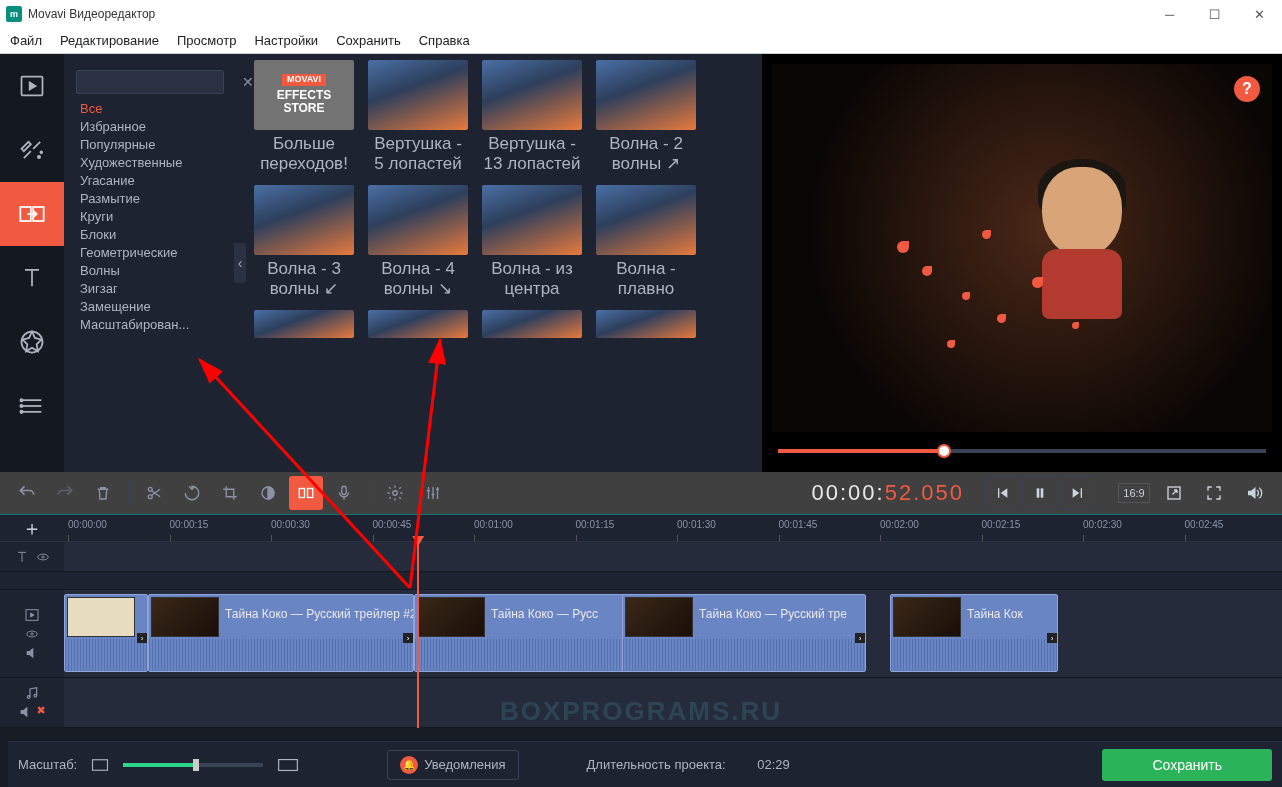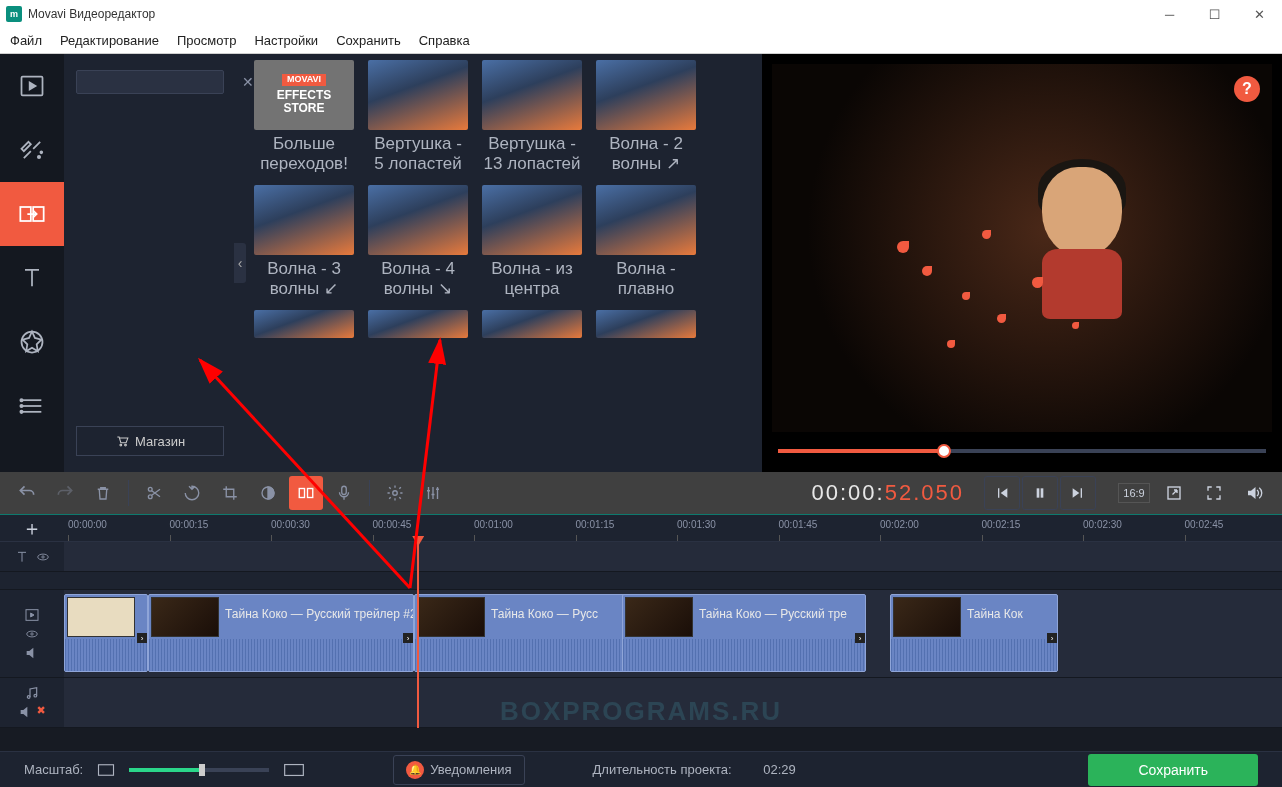--- a/index.html
+++ b/index.html
@@ -94,21 +94,21 @@
 .clip .cthumb { position:absolute; left:2px; top:2px; width:68px; height:40px; background:linear-gradient(135deg,#3a2818,#1a0e08); border:1px solid #333; }
 .clip .ctitle { position:absolute; left:76px; top:12px; color:#e8e8e8; font-size:12px; white-space:nowrap; }
 .clip .cwave { position:absolute; left:0; right:0; bottom:0; height:32px; background:repeating-linear-gradient(90deg,#4a68a8 0 1px,#6a85c4 1px 3px); opacity:0.7; }
 .clip .cmark { position:absolute; right:0; top:38px; width:10px; height:10px; background:#222; color:#fff; font-size:8px; display:flex; align-items:center; justify-content:center; }
 .clip0 .cthumb { background:#e8dcc0; }
 
 .playhead { position:absolute; top:0; bottom:0; width:2px; background:#f15a40; z-index:10; pointer-events:none; }
 .playhead::before { content:""; position:absolute; top:-6px; left:-5px; width:12px; height:10px; background:#f15a40; clip-path:polygon(0 0,100% 0,50% 100%); }
 
 
-.bottombar { position:absolute; bottom:0; left:0; right:0; height:36px; background:#1d2330; border-top:1px solid #2a3142; display:flex; align-items:center; padding:0 24px; gap:14px; color:#aeb4c0; font-size:13px; }
+.bottombar { position:absolute; bottom:0; left:8px; right:0; height:46px; background:#1d2330; border-top:1px solid #2a3142; display:flex; align-items:center; padding:0 10px; gap:14px; color:#aeb4c0; font-size:13px; }
 .bottombar .zoomslider { width:140px; height:4px; background:#3a4256; position:relative; }
 .bottombar .zoomslider .zfill { position:absolute; left:0; top:0; height:4px; width:50%; background:#2bd68a; }
 .bottombar .zoomslider .zknob { position:absolute; left:50%; top:-4px; width:6px; height:12px; background:#ccc; }
 .bottombar .notif { display:flex; align-items:center; gap:6px; padding:5px 12px; border:1px solid #3a4256; border-radius:3px; cursor:pointer; }
 .bottombar .notif .bell { width:18px; height:18px; border-radius:50%; background:#f15a40; display:flex; align-items:center; justify-content:center; color:#fff; font-size:10px; }
 .bottombar .savebtn { margin-left:auto; background:#2bb35a; color:#fff; padding:8px 50px; border-radius:3px; cursor:pointer; font-size:14px; }
 
 
 .arrows { position:absolute; left:0; top:0; pointer-events:none; z-index:100; }
 
@@ -185,28 +185,35 @@
 
   <div class="catpanel">
     <div class="search">
       <svg viewBox="0 0 16 16">
           <circle cx="6.5" cy="6.5" r="4.5" fill="none" stroke="#8a92a6" stroke-width="1.3"></circle>
           <line x1="10" y1="10" x2="14" y2="14" stroke="#8a92a6" stroke-width="1.3"></line>
         </svg>
       <input placeholder="" style="">
       <span class="clr">✕</span>
     </div>
-    <div class="shop">
-      <svg width="14" height="14" viewBox="0 0 24 24" fill="none" stroke="currentColor" stroke-width="1.8">
-          <path d="M4 5h3l3 10h9l3-8H8"></path>
-          <circle cx="10" cy="19" r="1.5"></circle>
-          <circle cx="18" cy="19" r="1.5"></circle>
-        </svg>
-      <span>Магазин</span>
-    </div>
+    <ul id="catlist">
+        <li class="sel">Все</li>
+        <li>Избранное</li>
+        <li>Популярные</li>
+        <li>Художественные</li>
+        <li>Угасание</li>
+        <li>Размытие</li>
+        <li>Круги</li>
+        <li>Блоки</li>
+        <li>Геометрические</li>
+        <li>Волны</li>
+        <li>Зигзаг</li>
+        <li>Замещение</li>
+        <li>Масштабирован...</li>
+      </ul>
     <div class="collapse">‹</div>
   </div>
 
   <div class="gridwrap">
     <div class="grid" id="tgrid">
         <div class="gcell">
           <div class="thumb store"><div class="tag">MOVAVI</div>EFFECTS<br>STORE</div>
           <div class="cap">Больше переходов!</div>
         </div>
         <div class="gcell">

